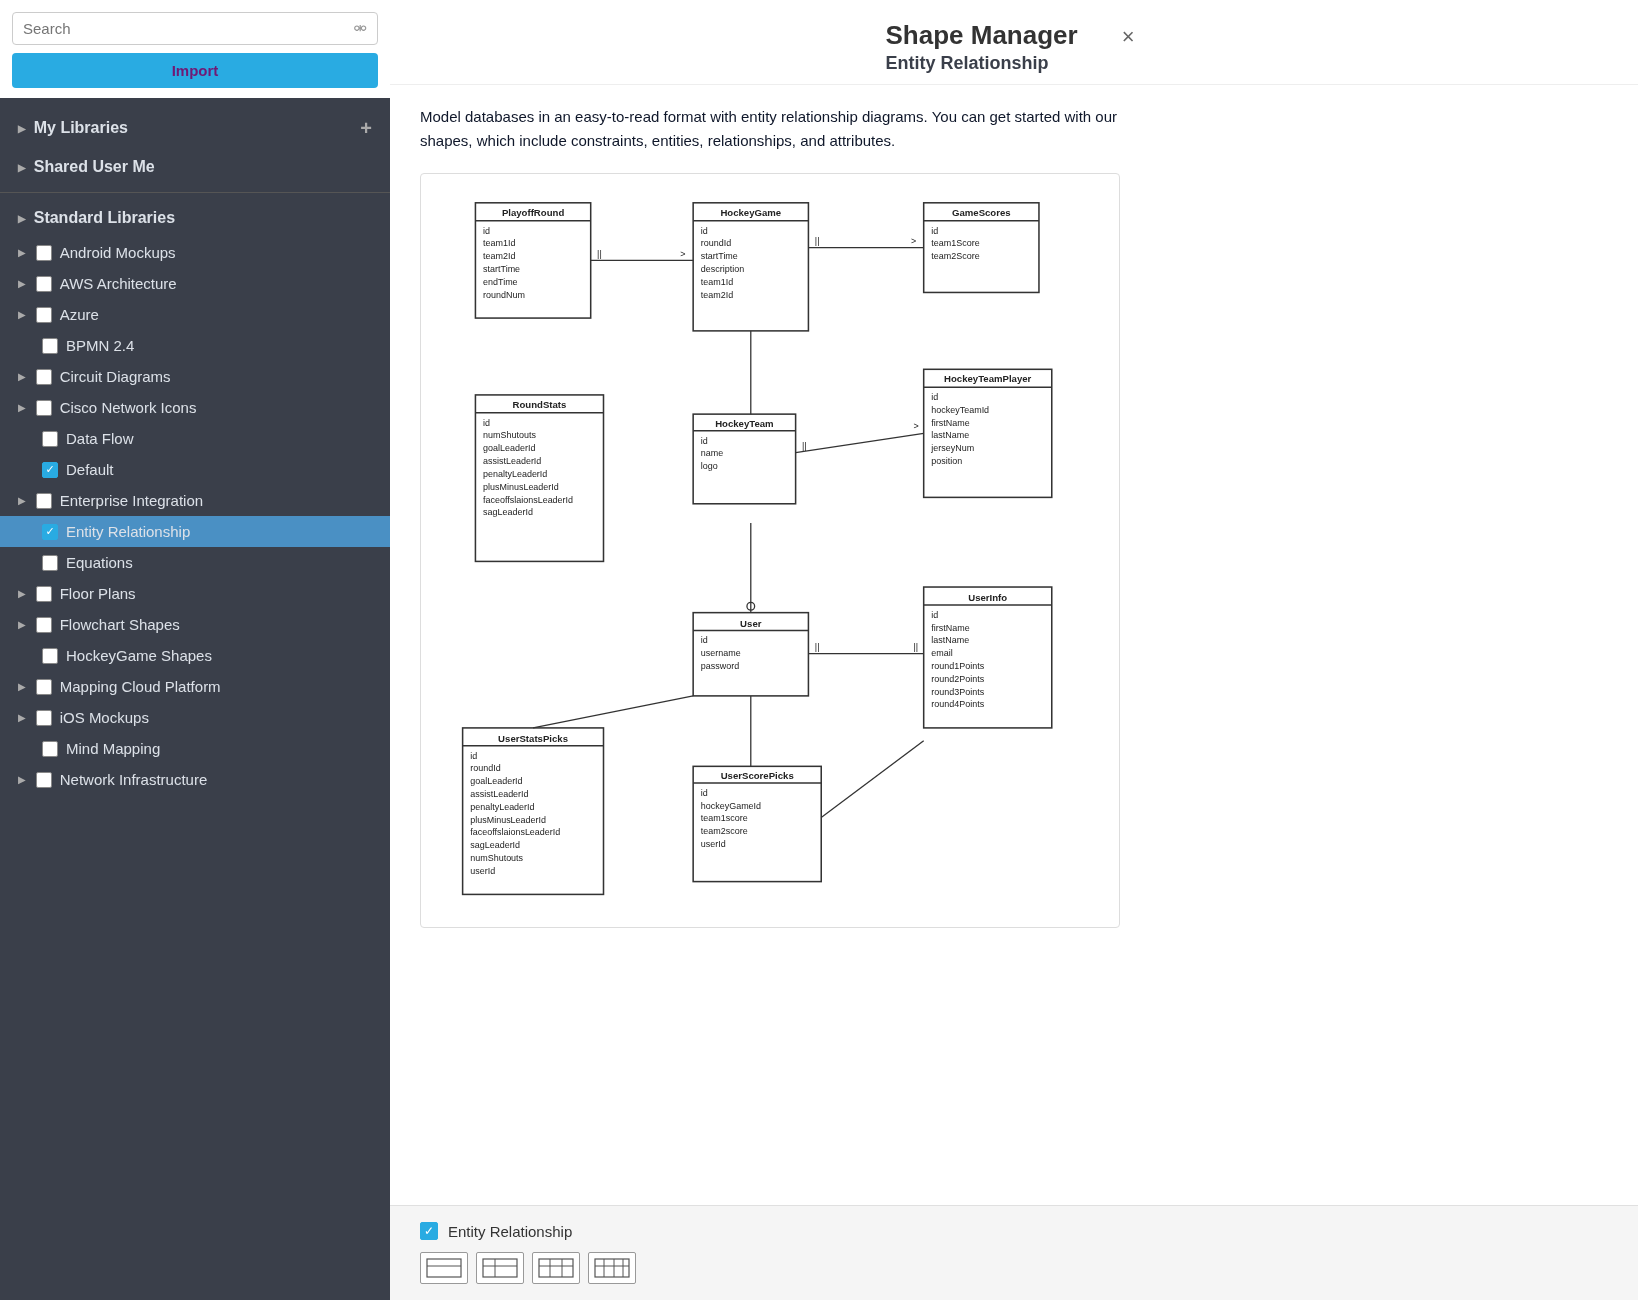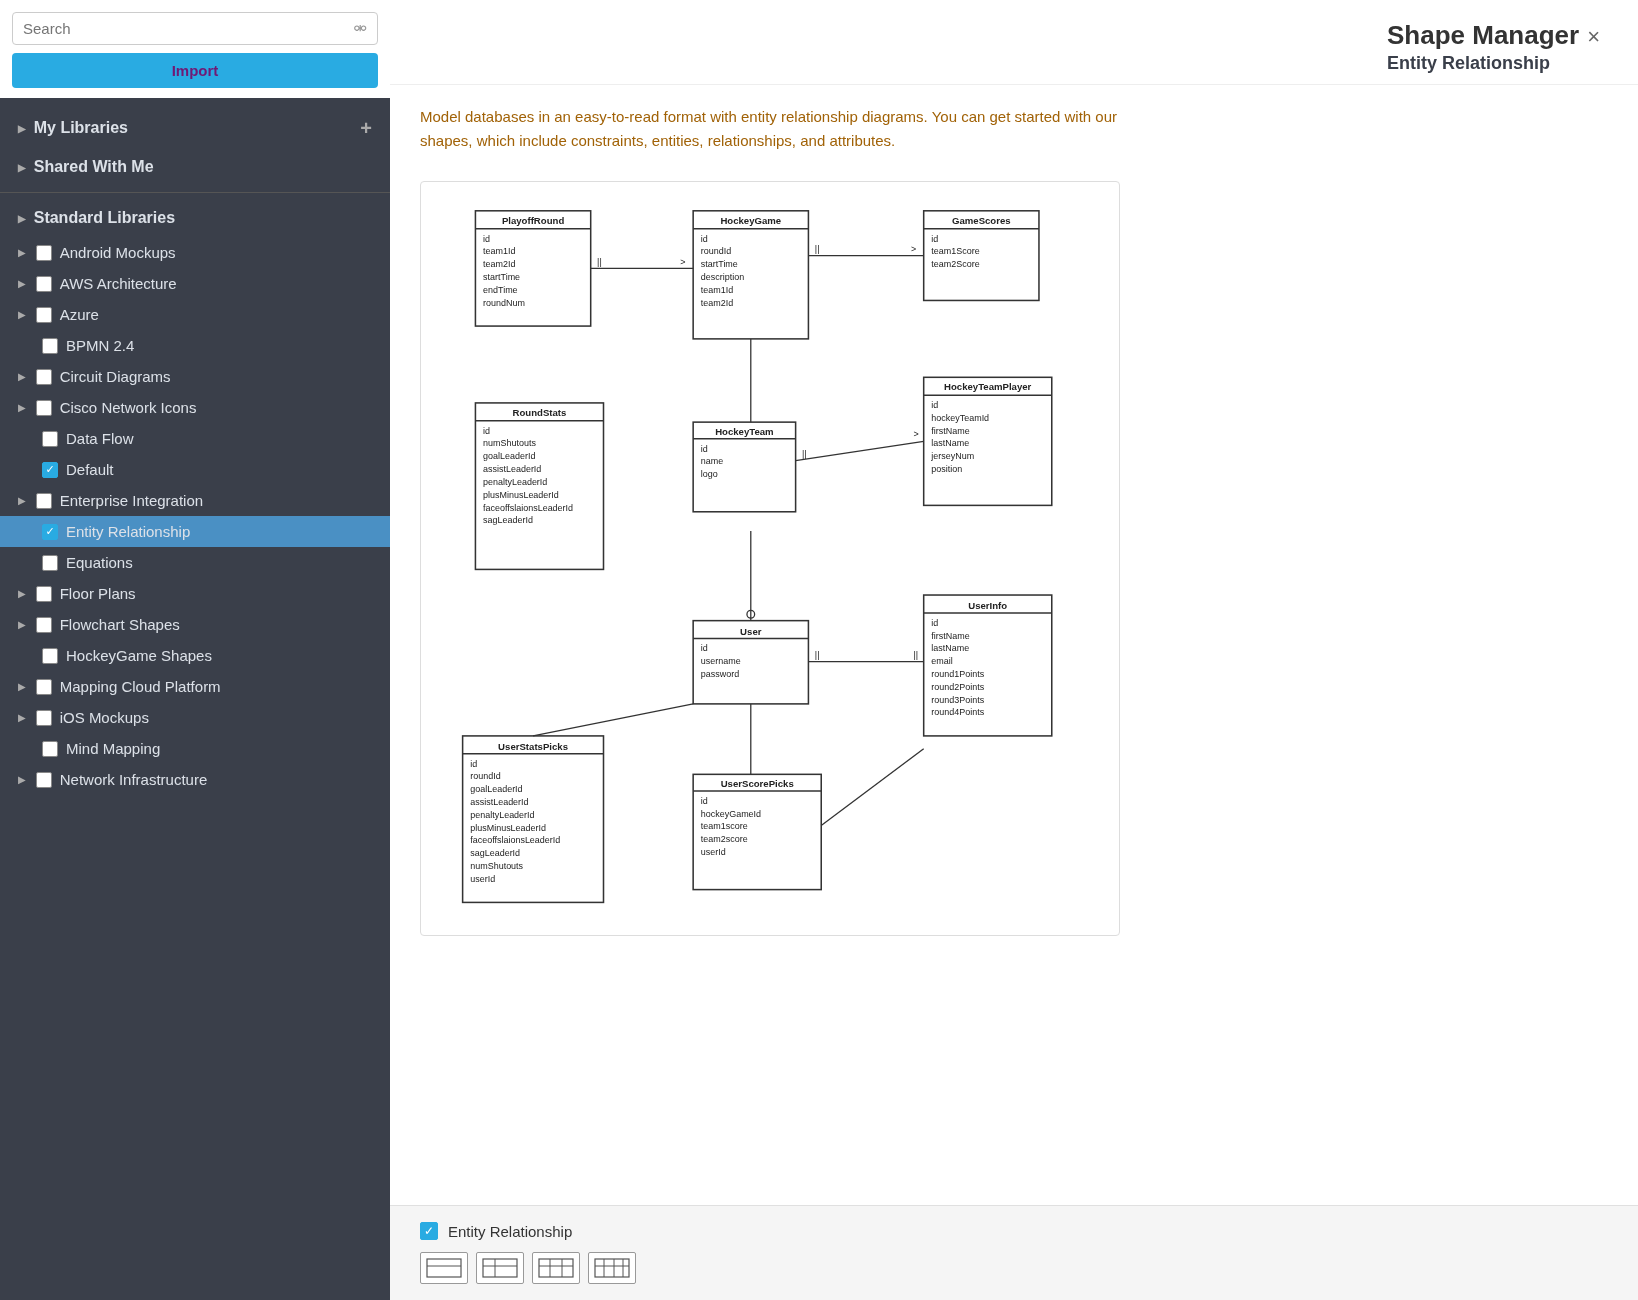--- a/index.html
+++ b/index.html
@@ -111,21 +111,22 @@
       display: flex;
       flex-direction: column;
       background: #fff;
       overflow: hidden;
     }
     .main-header {
       padding: 20px 30px 10px;
       border-bottom: 1px solid #eee;
       display: flex;
       align-items: flex-start;
-      justify-content: flex-end;
+      justify-content: center;
+      gap: 36px;
     }
     .main-title {
       font-size: 26px;
       font-weight: 700;
       color: #333;
       margin-bottom: 2px;
     }
     .main-subtitle {
       font-size: 18px;
       font-weight: 700;
@@ -140,23 +141,23 @@
       padding: 4px 8px;
     }
 
     .main-body {
       flex: 1;
       overflow-y: auto;
       padding: 20px 30px;
     }
     .description {
       font-size: 15px;
-      color: #a16207;
+      color: #0f172a;
       line-height: 1.6;
-      margin-bottom: 28px;
+      margin-bottom: 20px;
       max-width: 700px;
     }
 
     .diagram-preview {
       border: 1.5px solid #ddd;
       border-radius: 4px;
       padding: 16px;
       margin-bottom: 16px;
       background: #fff;
       max-width: 700px;
@@ -222,21 +223,21 @@
   <div class="sidebar-list">
 
     <div class="group-header">
       <span class="arrow">▶</span>
       <span>My Libraries</span>
       <span class="add-btn">+</span>
     </div>
 
     <div class="group-header">
       <span class="arrow">▶</span>
-      <span>Shared With Me</span>
+      <span>Shared User Me</span>
     </div>
 
     <hr class="divider">
 
     <div class="group-header">
       <span class="arrow down">▶</span>
       <span>Standard Libraries</span>
     </div>
 
     <div class="section-item">

